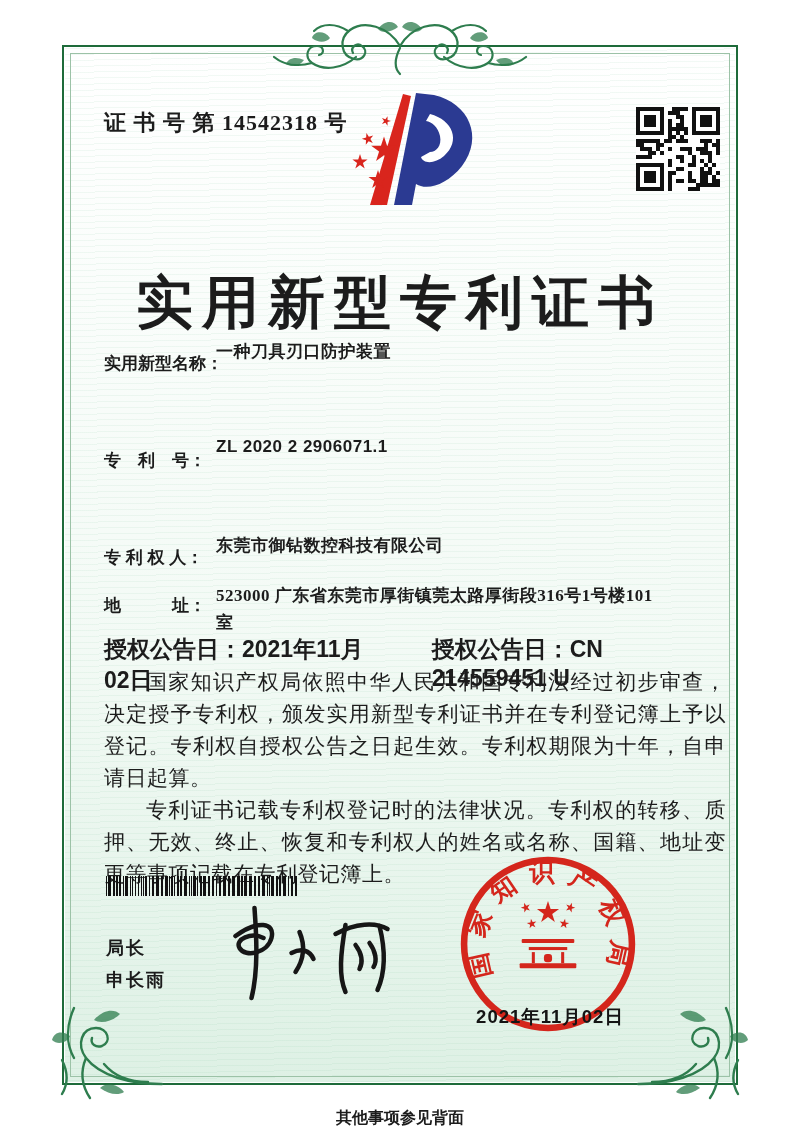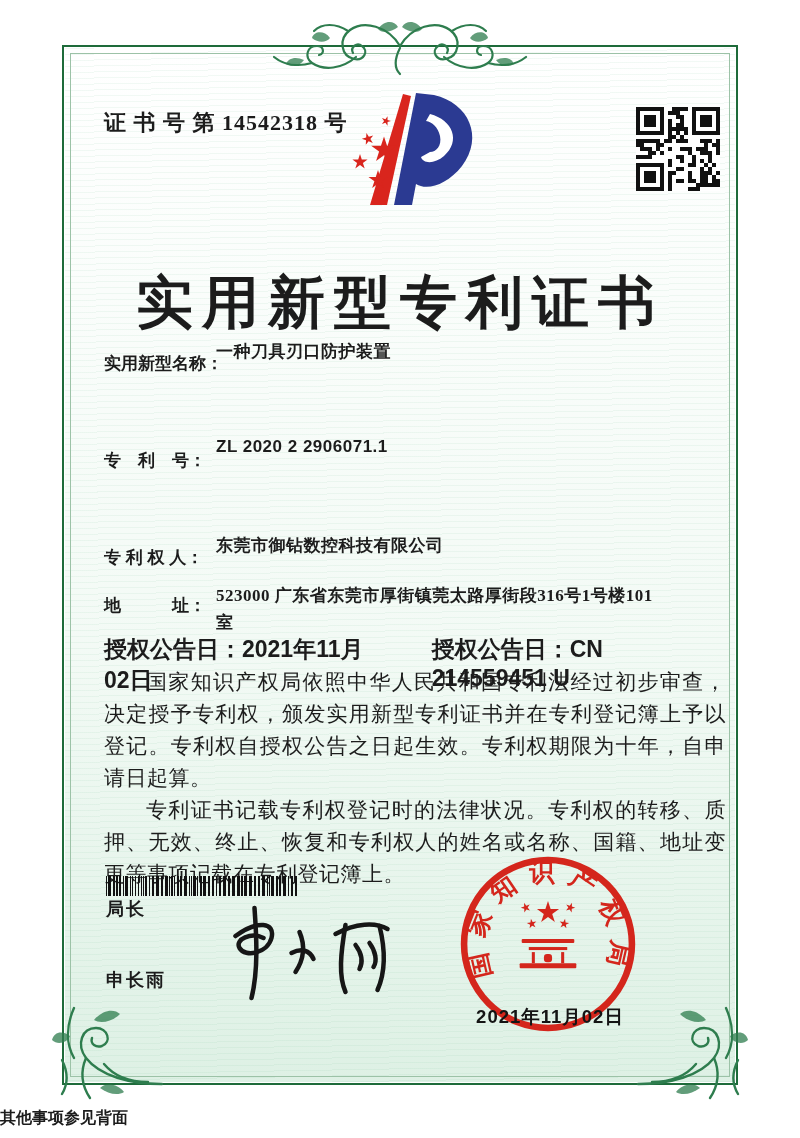--- a/index.html
+++ b/index.html
@@ -31,28 +31,28 @@
   .field-row .lbl{flex:none;width:112px;white-space:pre;margin-top:12px;}
   .field-row .val{flex:1;letter-spacing:0.5px;}
   .row-addr .val{max-width:482px;line-height:27px;font-family:Liberation Serif, serif;}
   .grant-row{position:absolute;left:104px;top:634px;width:600px;font-size:23px;font-weight:600;display:flex;}
   .grant-row .pair2{margin-left:62px;}
   .paras{position:absolute;left:104px;top:666px;width:622px;font-size:21px;line-height:32px;
     text-align:justify;letter-spacing:0.5px;}
   .paras p{margin:0;text-indent:2em;}
   .barcode{position:absolute;left:106px;top:876px;width:196px;height:20px;}
   .signer{position:absolute;left:106px;font-size:18px;font-weight:600;letter-spacing:2px;}
-  .signer-title{top:897px;}
+  .signer-title{top:936px;}
   .signer-name{top:968px;}
   .signature{position:absolute;left:205px;top:898px;}
   .seal{position:absolute;left:458px;top:854px;width:180px;height:180px;color:var(--seal-red,#d4261c);}
   .seal-date{position:absolute;left:448px;top:1004px;width:204px;text-align:center;
     font-size:18.5px;font-weight:700;color:#141414;letter-spacing:1px;}
   .page-indicator{position:absolute;left:0;right:56px;top:1056px;text-align:center;font-size:15.5px;}
-  .back-note{position:absolute;left:0;right:0;top:1108px;text-align:left;font-size:16px;font-weight:600;}
+  .back-note{position:absolute;left:0;right:0;top:1108px;text-align:center;font-size:16px;font-weight:600;}
   .logo-red{color:var(--logo-red,#d9251d);}
   .logo-blue{color:var(--logo-blue,#2b3a92);}
   svg{display:block;}
 </style>
 </head>
 <body>
 
 <svg width="0" height="0" style="position:absolute" aria-hidden="true">
   <defs>
     <path id="star" d="M0,-10L2.245,-3.09L9.51,-3.09L3.63,1.18L5.88,8.09L0,3.82L-5.88,8.09L-3.63,1.18L-9.51,-3.09L-2.245,-3.09Z"></path>

